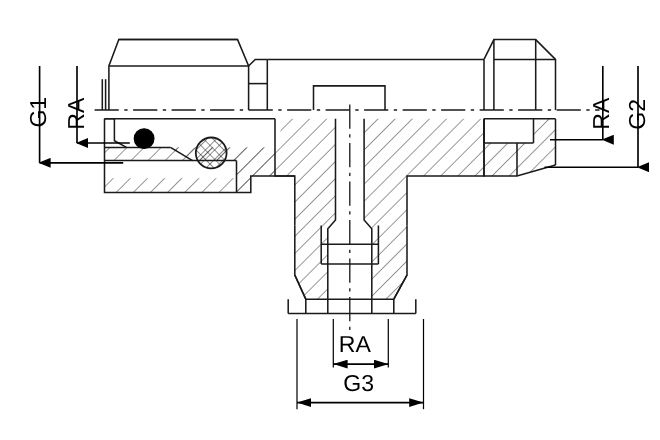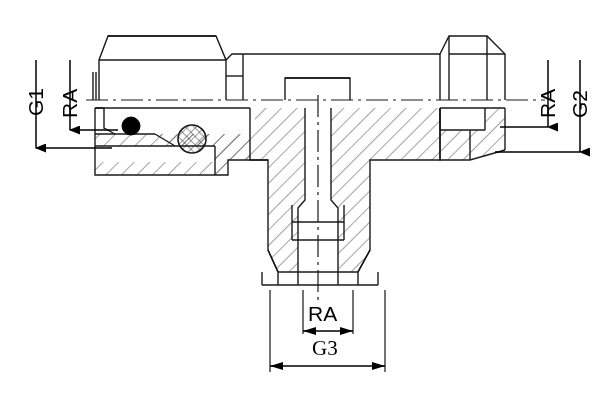--- a/index.html
+++ b/index.html
@@ -210,15 +210,15 @@
   <div class="dim-label rot" style="left:25px; top:116px;">G1</div>
 
   <div class="dim-label rot" style="left:59px; top:118px;">RA</div>
 
   <div class="dim-label rot" style="left:537px; top:118px;">RA</div>
 
   <div class="dim-label rot" style="left:569px; top:118px;">G2</div>
 
   <div class="dim-label" style="left:308px; top:303px;">RA</div>
 
-  <div class="dim-label" style="left:312px; top:338px;font-family:Liberation Serif, serif;">G3</div>
+  <div class="dim-label" style="left:312px; top:338px;">G3</div>
 
 </div>
 
 </body></html>

